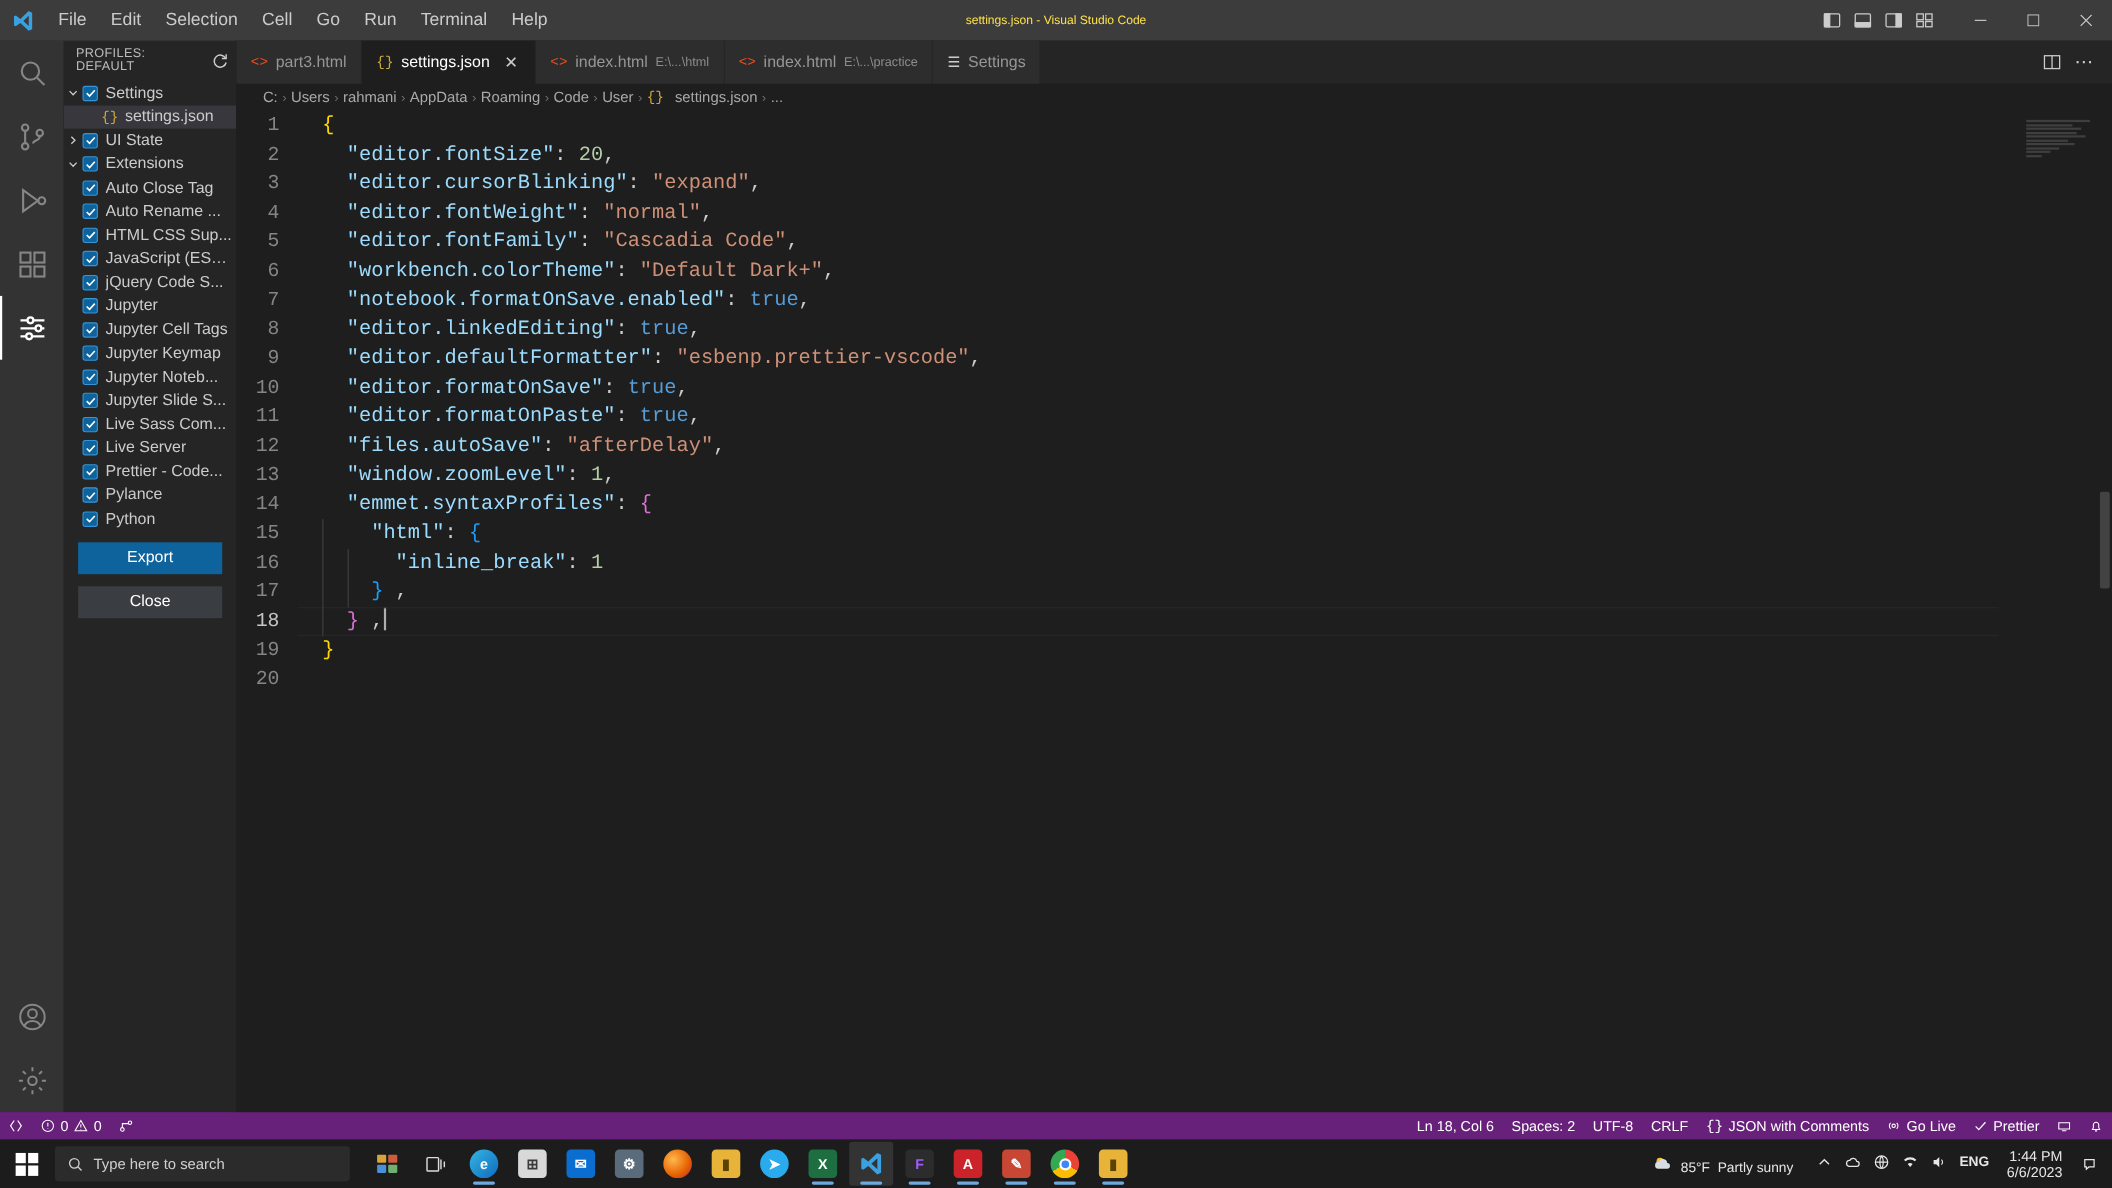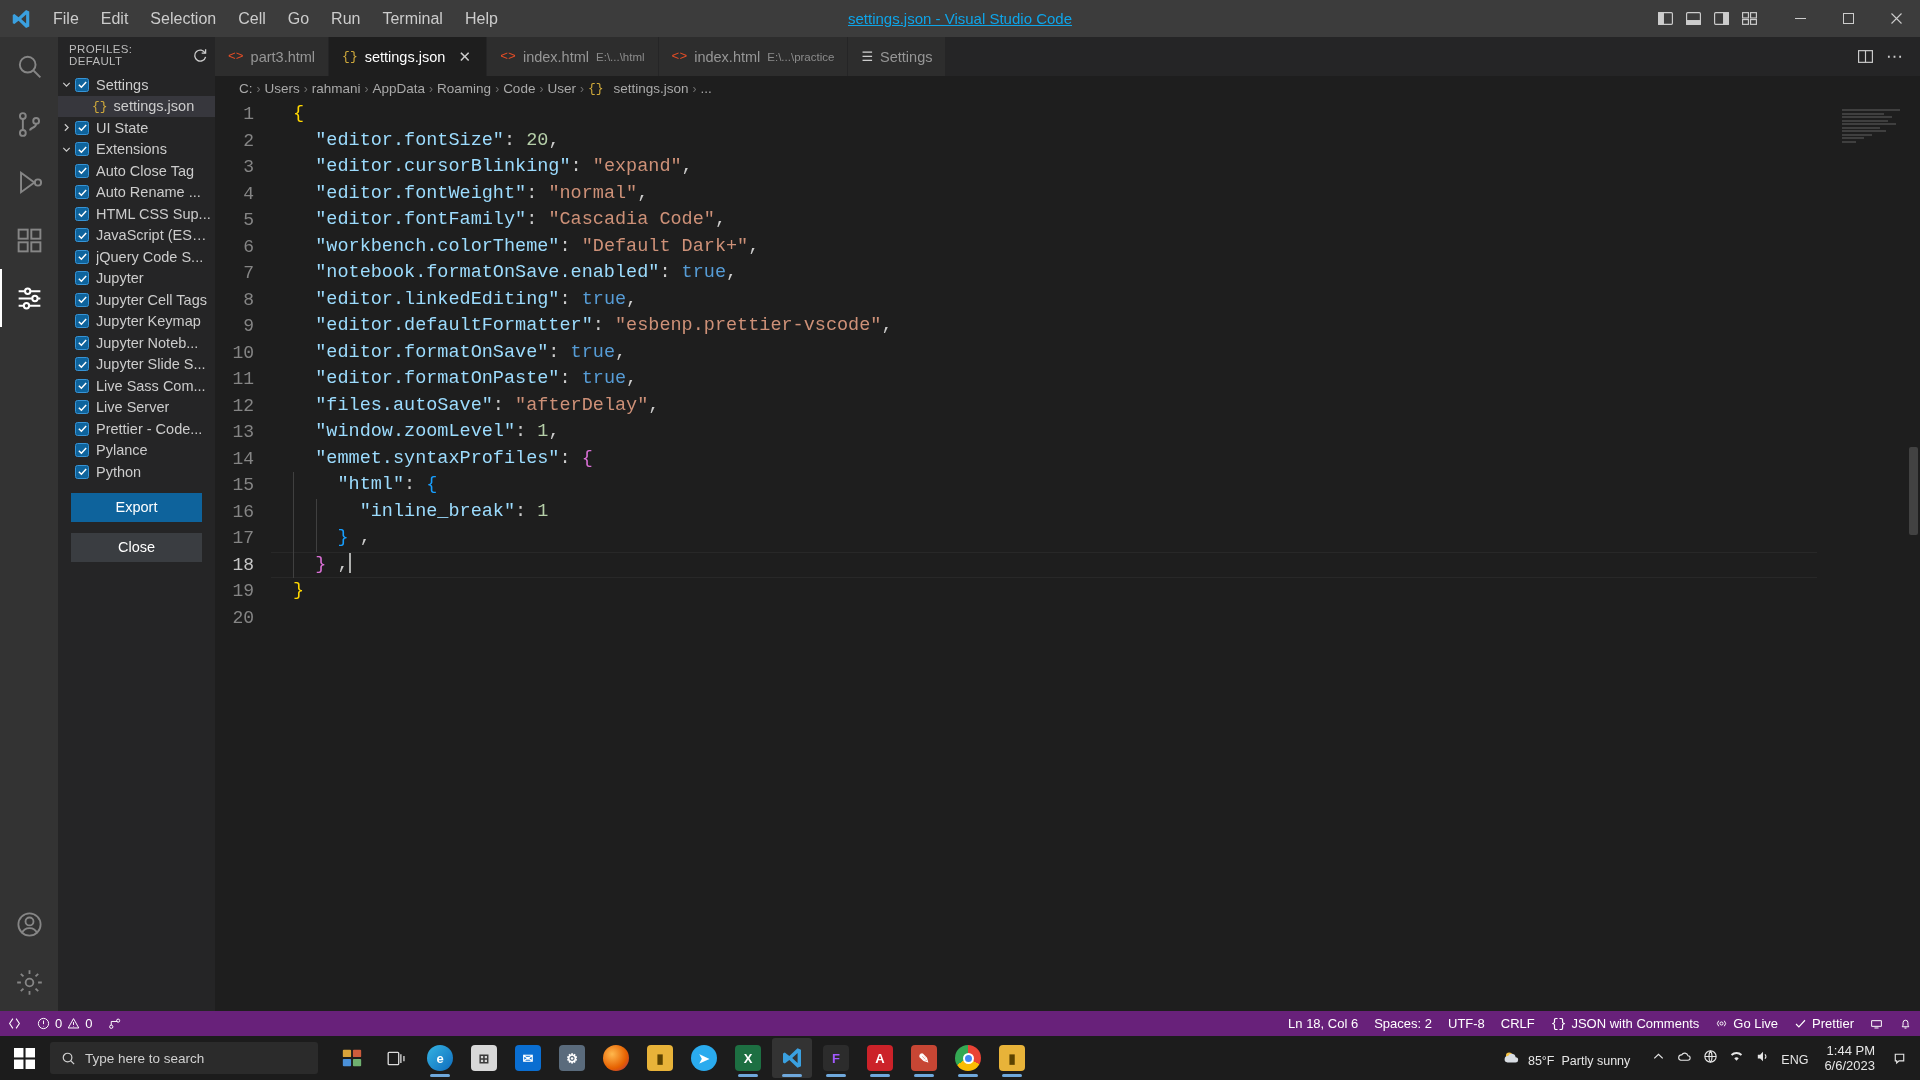--- a/index.html
+++ b/index.html
@@ -18,21 +18,21 @@
   }
   .vs-logo { width: 42px; display:flex; align-items:center; justify-content:center; }
   .vs-logo svg { width: 22px; height: 22px; }
   .menu { display: flex; align-items: center; gap: 0; }
   .menu-item {
     color: #cccccc; font-size: 16px; padding: 4px 11px; cursor: default;
     line-height: 20px; white-space: nowrap;
   }
   .win-title {
     position: absolute; left: 0; right: 0; text-align: center;
-    color: #0ea5e9; font-size: 15px; pointer-events: none; text-decoration: underline;
+    color: #fde047; font-size: 11px; pointer-events: none;
   }
   .title-right { margin-left: auto; display: flex; align-items: center; height: 100%; }
   .layout-icons { display: flex; gap: 2px; padding-right: 14px; }
   .layout-ic {
     width: 26px; height: 26px; display: flex; align-items:center; justify-content:center;
   }
   .layout-ic svg { width: 17px; height: 17px; }
   .wbtn { width: 48px; height: 37px; display:flex; align-items:center; justify-content:center; color:#cccccc; font-size: 13px;}
   .wbtn svg { width: 11px; height: 11px; }
 
@@ -185,21 +185,21 @@
   }
   .tb-app.running::after {
     content: ''; position: absolute; bottom: 1px; left: 50%; transform: translateX(-50%);
     width: 20px; height: 3px; background: #6fa8dc; border-radius: 2px;
   }
   .tb-app.active { background: #333333; }
   .ic-sq { width: 26px; height: 26px; border-radius: 4px; display:flex; align-items:center;
     justify-content:center; font-size: 13px; color:#fff; font-weight: bold; }
   .tb-right { margin-left: auto; display: flex; align-items: center; gap: 2px; padding-right: 8px; color: #e6e6e6; font-size: 12.5px; }
   .wx { display: flex; align-items: flex-end; gap: 7px; padding: 0 9px; }
-  .tray { display: flex; align-items: flex-end; gap: 11px; padding: 0 10px; }
+  .tray { display: flex; align-items: flex-start; gap: 11px; padding: 0 10px; font-weight: bold; }
   .tray svg { width: 15px; height: 15px; }
   .clock { text-align: right; line-height: 15px; font-size: 13px; padding: 0 9px 0 4px; }
   .notif { width: 26px; display:flex; align-items:center; justify-content:center; }
 </style>
 </head>
 <body>
 
 <div class="app">
 
   <div class="titlebar">

